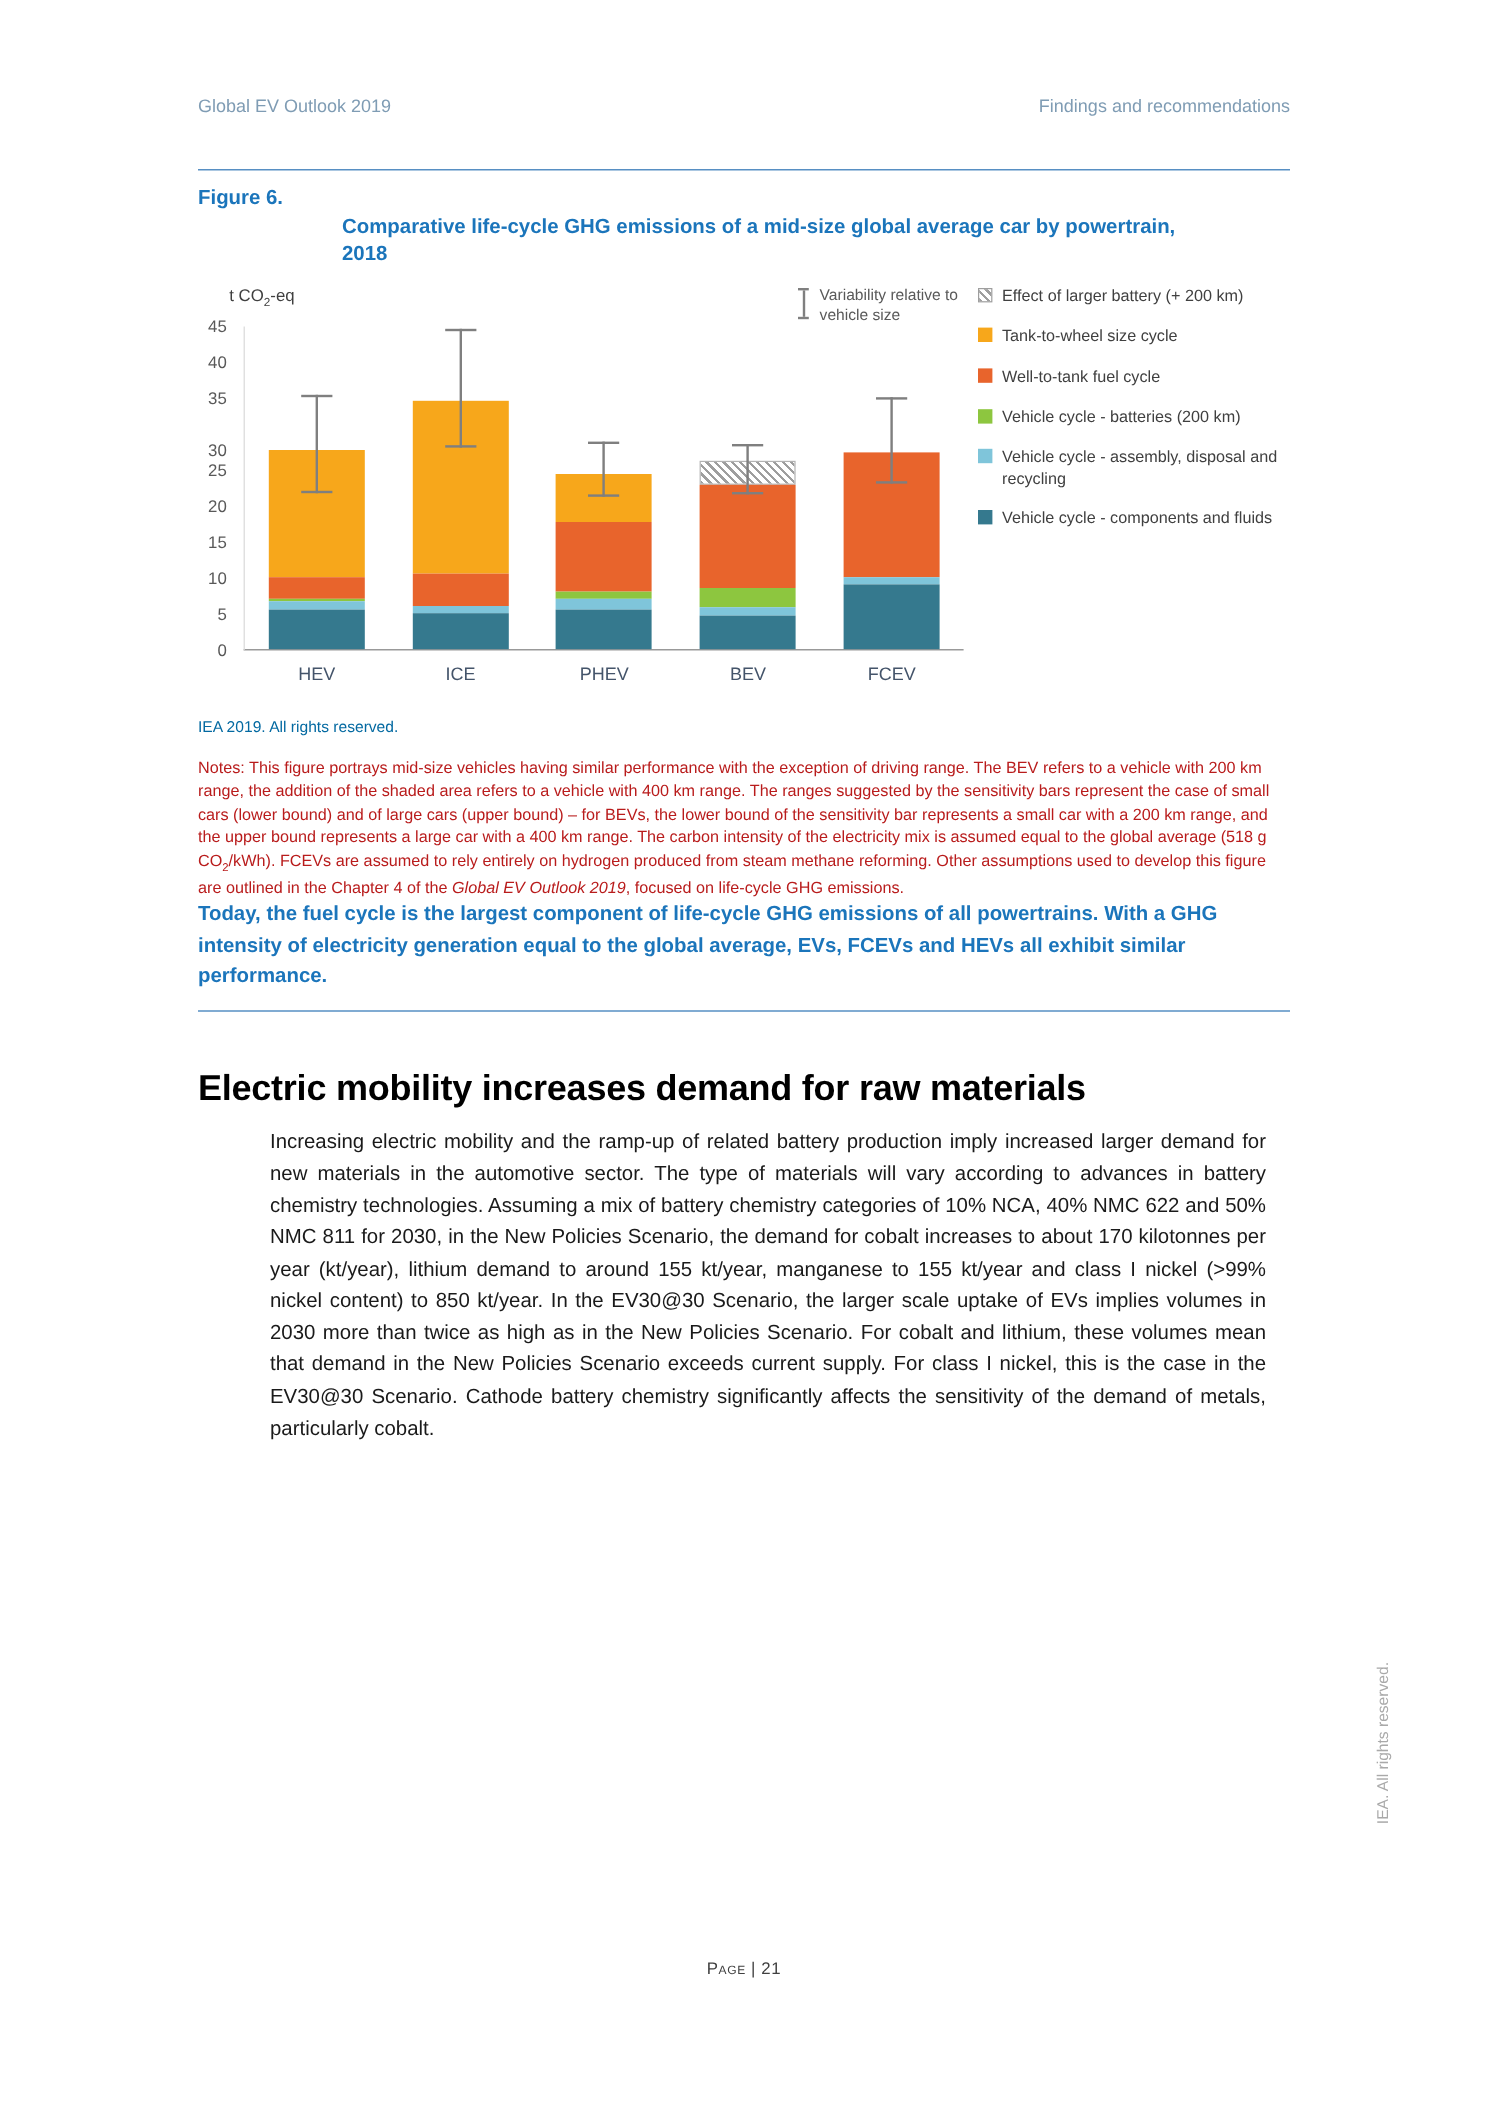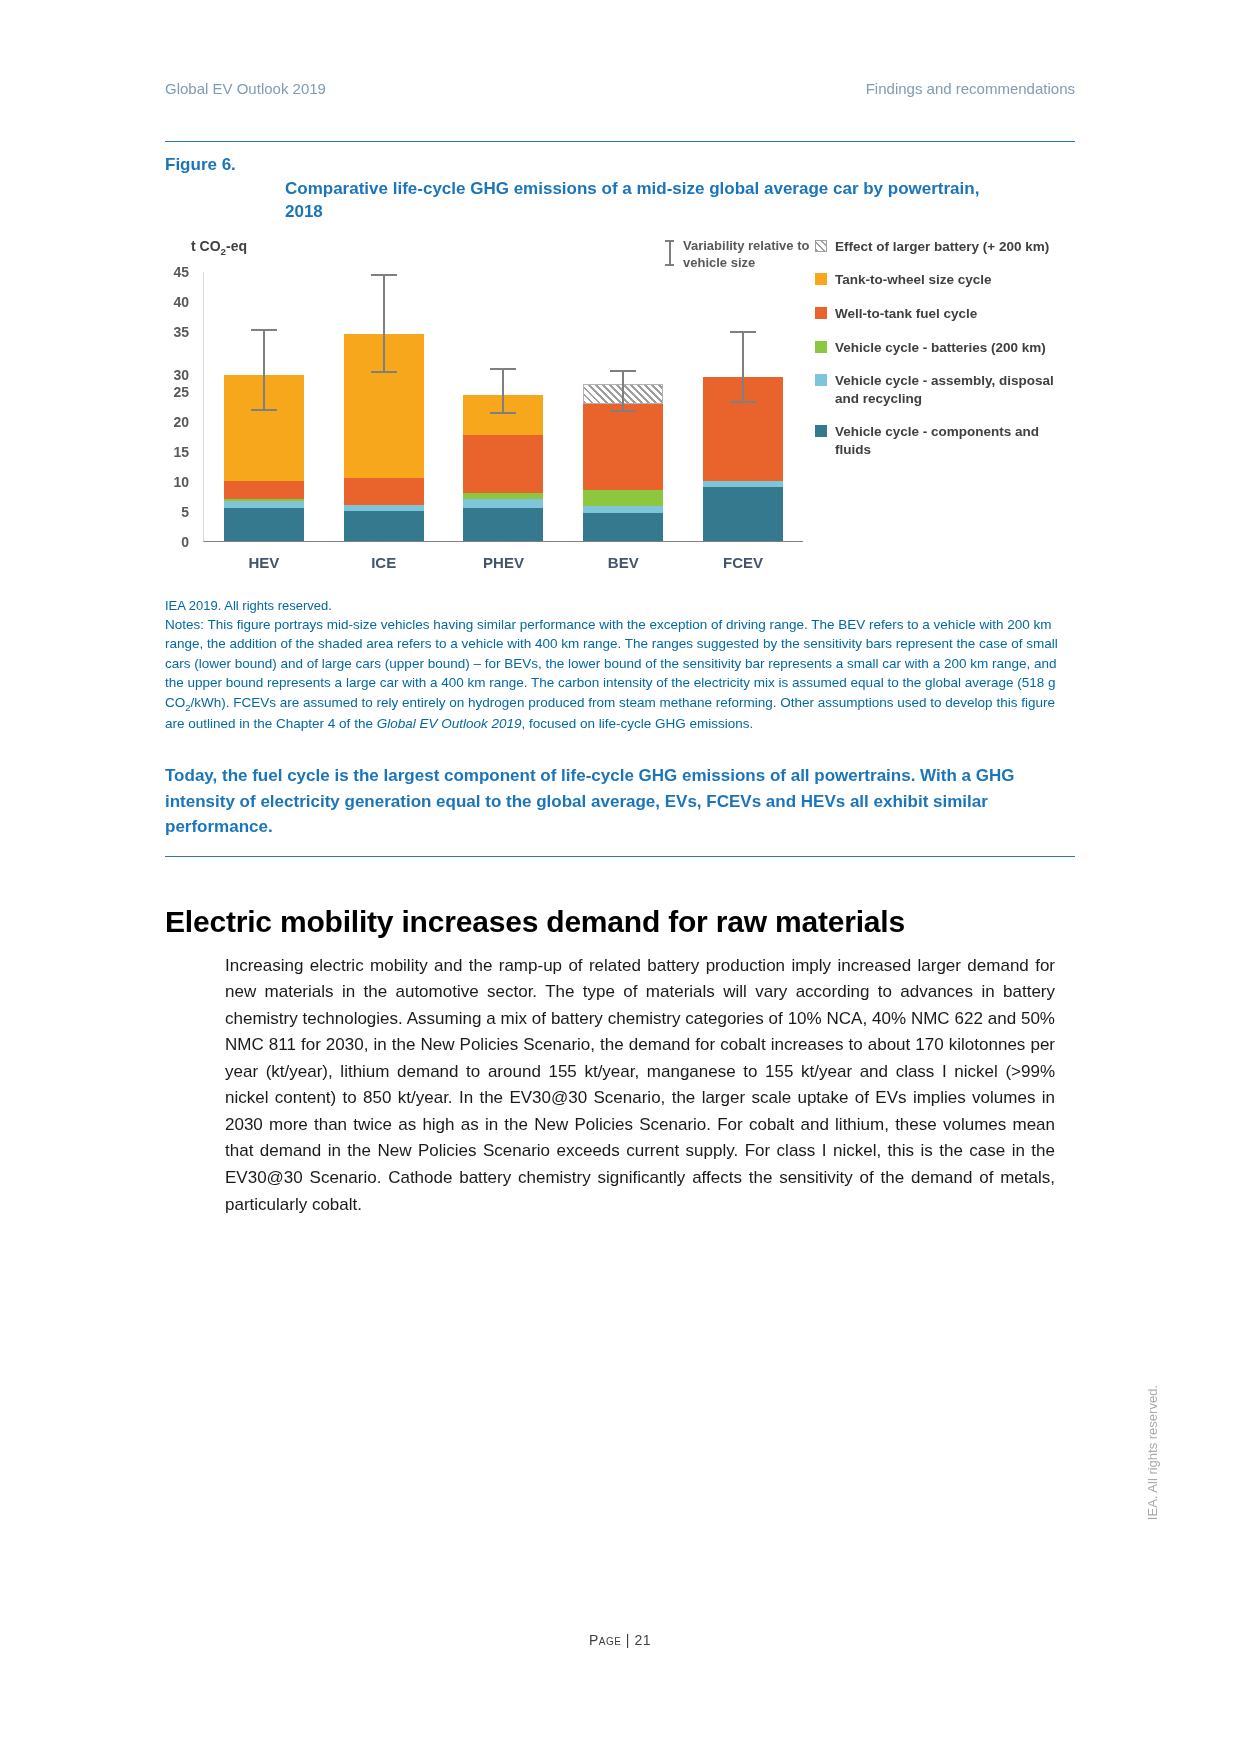--- a/index.html
+++ b/index.html
@@ -23,21 +23,21 @@
   .rule { border: none; border-top: 1px solid #2e74b5; margin: 0; }
   .rule-top { margin-top: 44px; }
   .rule-bottom { margin-top: 16px; }
 
   
   .fig-title-row { display: flex; margin-top: 12px; color: #1b75bb; font-weight: bold; font-size: 17px; line-height: 1.35; }
   .fig-label { width: 120px; flex: 0 0 120px; }
   .fig-title { flex: 1; max-width: 700px; margin-top: 24px; }
 
   
-  .chart { position: relative; height: 352px; margin-top: 14px; font-weight: bold; }
+  .chart { position: relative; height: 352px; margin-top: 14px; }
   .unit-label { position: absolute; left: 26px; top: 0; font-size: 14px; color: #404040; }
   .yaxis { position: absolute; left: 0; top: 34px; width: 26px; height: 270px; }
   .ytick { position: absolute; right: 2px; width: 100%; text-align: right; font-size: 14px; color: #595959; height: 18px; line-height: 18px; }
   .plot {
     position: absolute; left: 38px; top: 34px; width: 600px; height: 270px;
     border-bottom: 1px solid #808080; border-left: 1px solid #d9d9d9;
     display: flex;
   }
   .col { position: relative; flex: 1 1 0; }
   .stack {
@@ -59,22 +59,22 @@
   .ib-line { width: 2px; height: 22px; background: #7f7f7f; }
   .annot-text { font-size: 13px; color: #595959; line-height: 1.3; width: 132px; }
 
   .legend { position: absolute; left: 650px; top: 0; width: 260px; }
   .lg-row { display: flex; gap: 8px; margin-bottom: 16px; }
   .sw { flex: 0 0 12px; width: 12px; height: 12px; margin-top: 2px; }
   .sw.hatch { border: 1px solid #9e9e9e; }
   .lg-text { font-size: 13.5px; color: #404040; line-height: 1.3; }
 
   .source { margin-top: 8px; font-size: 13px; color: #0369a1; }
-  .notes { margin-top: 2px; font-size: 13.5px; color: #0369a1; line-height: 1.44; }
-  .statement { margin-top: 30px; font-size: 17px; font-weight: bold; color: #1b75bb; line-height: 1.5; }
+  .notes { margin-top: 17px; font-size: 13.5px; color: #b91c1c; line-height: 1.44; }
+  .statement { font-size: 17px; font-weight: bold; color: #1b75bb; line-height: 1.5; }
 
   .section-heading { margin-top: 48px; font-size: 30px; font-weight: bold; color: #000000; letter-spacing: -0.2px; }
   .body-para { margin-top: 14px; margin-left: 60px; width: 830px; font-size: 17px; line-height: 1.56; text-align: justify; color: #1a1a1a; }
 
   .footer { position: absolute; top: 1632px; left: 0; width: 1240px; text-align: center; font-size: 14px; color: #404040; font-variant: small-caps; letter-spacing: 0.5px; }
   .side-note {
     position: absolute; top: 1385px; right: 80px;
     writing-mode: vertical-rl; transform: rotate(180deg);
     font-size: 13px; color: #a9a9a9;
   }

